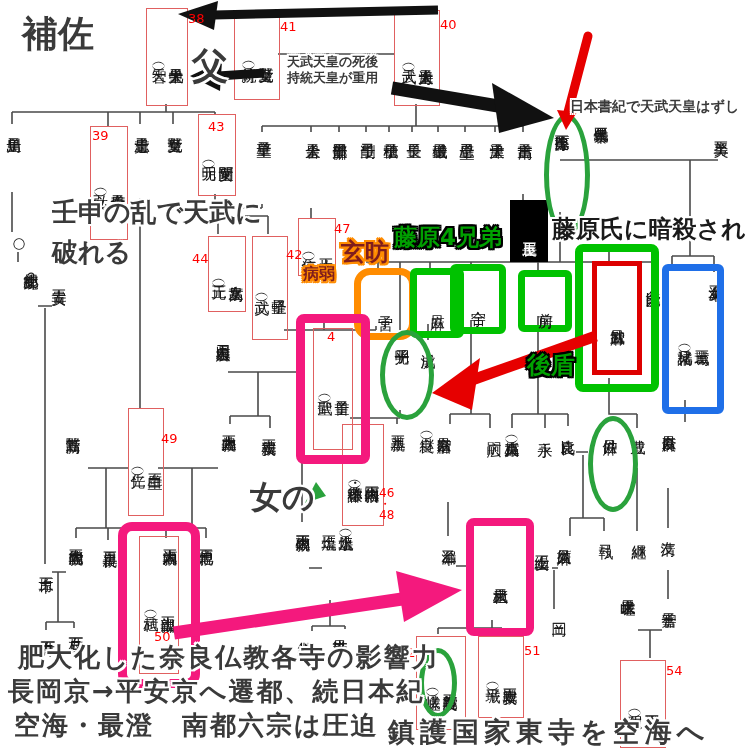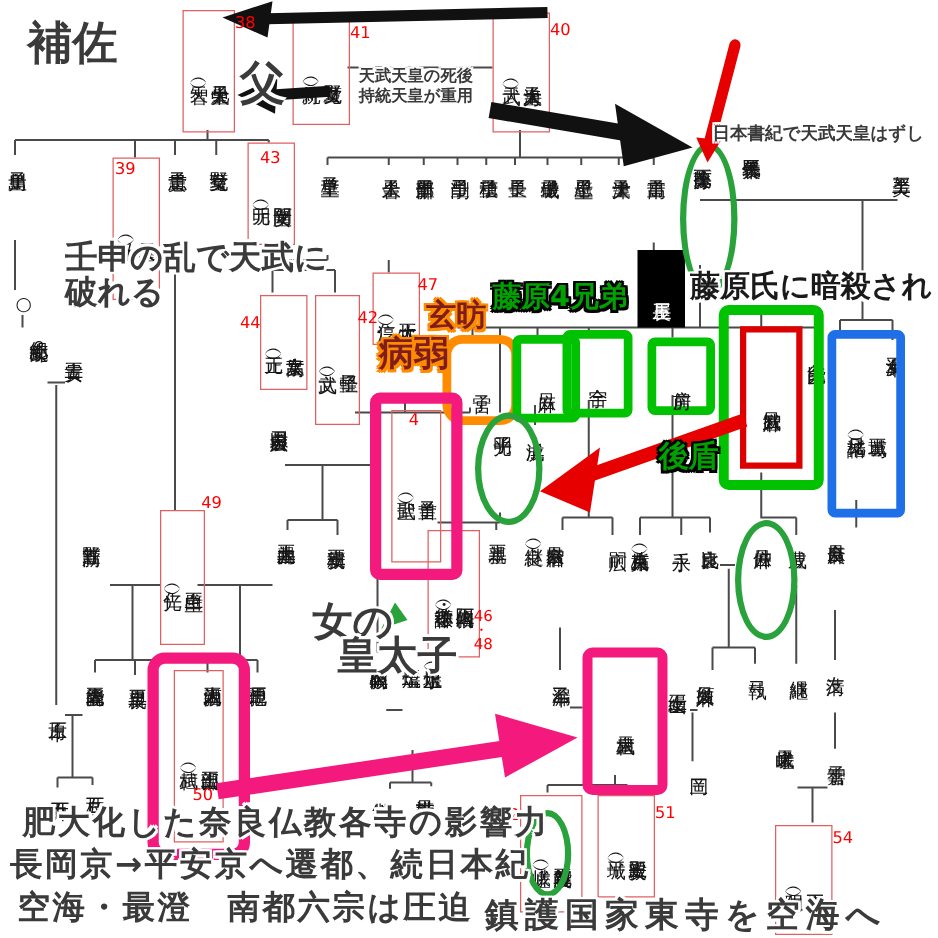--- a/index.html
+++ b/index.html
@@ -377,21 +377,21 @@
   <span class="num" style="left:440px;top:18px">40</span>
   <span class="num" style="left:92px;top:129px">39</span>
   <span class="num" style="left:208px;top:120px">43</span>
   <span class="num" style="left:192px;top:252px">44</span>
   <span class="num" style="left:286px;top:248px">42</span>
   <span class="num" style="left:334px;top:222px">47</span>
   <span class="num" style="left:327px;top:330px">4</span>
   <span class="num num-multi" style="left:379px;top:488px">46
 ・
 48</span>
-  <span class="num" style="left:161px;top:396px">49</span>
+  <span class="num" style="left:161px;top:432px">49</span>
   <span class="num" style="left:154px;top:630px">50</span>
   <span class="num" style="left:524px;top:644px">51</span>
   <span class="num" style="left:399px;top:646px">52</span>
   <span class="num" style="left:666px;top:664px">54</span>
 
   <svg class="arrows" width="750" height="750">
     <line x1="438" y1="10" x2="214" y2="15" stroke="#111" stroke-width="9"></line>
     <polygon points="178,14 218,1 214,30" fill="#111"></polygon>
     <line x1="264" y1="73" x2="218" y2="76" stroke="#111" stroke-width="9"></line>
     <polygon points="190,76 222,61 220,91" fill="#111"></polygon>
@@ -404,27 +404,26 @@
     <line x1="174" y1="633" x2="402" y2="599" stroke="#f4197d" stroke-width="13"></line>
     <polygon points="462,590 396,571 404,622" fill="#f4197d"></polygon>
     <polygon points="305,503 316,482 326,496" fill="#2aa23c"></polygon>
   </svg>
 
   <div class="cap" style="left:22px;top:10px;font-size:36px">補佐</div>
   <div class="cap" style="left:192px;top:42px;font-size:36px">父</div>
   <div class="cap" style="left:287px;top:54px;font-size:13px;line-height:16px;font-weight:bold">天武天皇の死後
 持統天皇が重用</div>
   <div class="cap" style="left:570px;top:98px;font-size:14px">日本書紀で天武天皇はずし</div>
-  <div class="cap" style="left:52px;top:192px;font-size:26px;line-height:28px">壬申の乱で天武に
+  <div class="cap" style="left:52px;top:192px;font-size:26px;line-height:40px">壬申の乱で天武に
 破れる</div>
   <div class="cap cap-green" style="left:394px;top:222px;font-size:23px">藤原4兄弟</div>
   <div class="cap cap-orange" style="left:341px;top:236px;font-size:24px">玄昉</div>
-  <div class="cap cap-orange" style="left:303px;top:264px;font-size:28px">病弱</div>
+  <div class="cap cap-orange" style="left:303px;top:264px;font-size:16px">病弱</div>
   <div class="cap" style="left:552px;top:213px;font-size:24px;color:#1a1a1a">藤原氏に暗殺され</div>
   <div class="cap cap-green" style="left:527px;top:349px;font-size:24px">後盾</div>
   <div class="cap" style="left:250px;top:476px;font-size:32px">女の</div>
-  <div class="cap" style="left:270px;top:503px;font-size:32px">皇太子</div>
   <div class="cap" style="left:18px;top:640px;font-size:26px;letter-spacing:2px">肥大化した奈良仏教各寺の影響力</div>
   <div class="cap" style="left:8px;top:674px;font-size:26px;letter-spacing:2px">長岡京→平安京へ遷都、続日本紀</div>
   <div class="cap" style="left:14px;top:708px;font-size:26px;letter-spacing:2px">空海・最澄　南都六宗は圧迫</div>
   <div class="cap" style="left:388px;top:714px;font-size:27px;letter-spacing:5px">鎮護国家東寺を空海へ</div>
 
 </div>
 
 </body></html>

